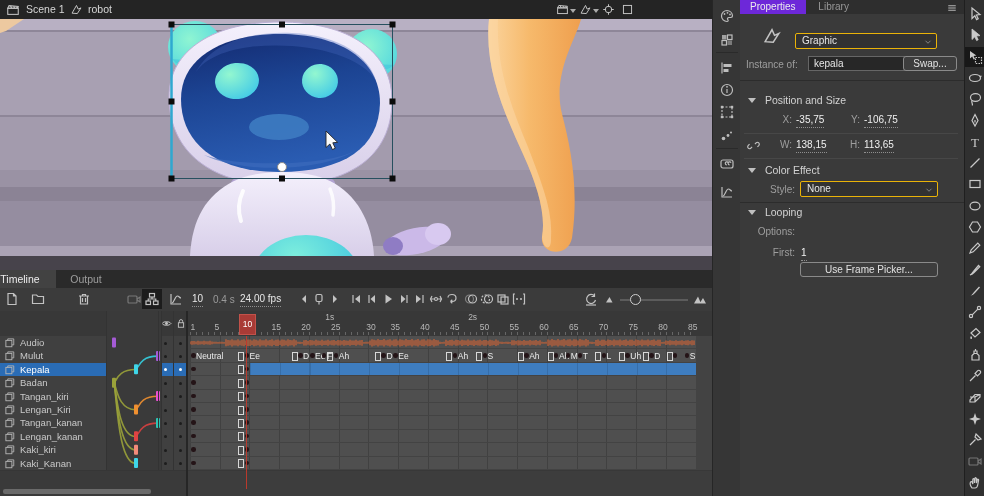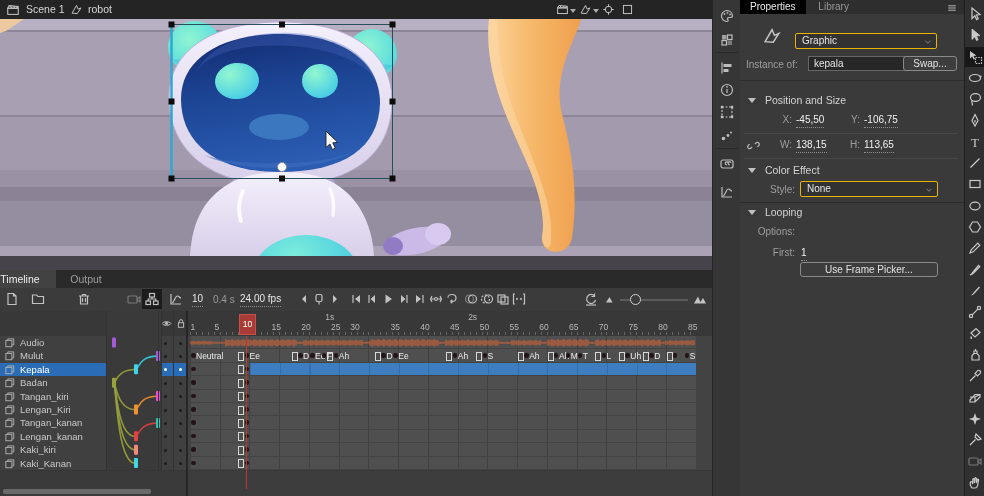--- a/index.html
+++ b/index.html
@@ -17,21 +17,21 @@
   
   #stage{left:0;top:19px;width:712px;height:251px;background:#a8a0b2;}
   
   #dock{left:712px;top:0;width:28px;height:496px;background:#363636;border-left:1px solid #262626;border-right:1px solid #262626;}
   #dock .dockico{left:6px;width:16px;height:16px;color:#bdbdbd;}
   #dock .sep{left:3px;width:22px;height:1px;background:#2a2a2a;}
   
   #props{left:740px;top:0;width:224px;height:496px;background:#3a3a3a;}
   #ptabs{left:0;top:0;width:224px;height:14px;background:#2e2e2e;}
   .ptab{font-size:10px;line-height:14px;padding:0 10px;display:inline-block;}
-  .ptab.on{background:#000000;color:#ececec;}
+  .ptab.on{background:#6d28d9;color:#ececec;}
   .ptab.off{color:#979797;}
   .plabel{color:#9e9e9e;font-size:10px;line-height:15px;text-align:right;}
   .pval{color:#f0f0f0;font-size:10px;line-height:15px;border-bottom:1px dotted #8f8f8f;}
   .dropdown{background:#323232;border:1px solid #eab308;border-radius:2px;color:#e6e6e6;
             font-size:10px;line-height:14px;padding:0 6px;}
   .dropdown .dchev{position:absolute;right:4px;top:4px;width:8px;height:8px;color:#bbb;}
   .pfield{background:#272727;border:1px solid #666;color:#e6e6e6;font-size:10px;line-height:13px;padding:0 5px;}
   .pbtn{background:#3d3d3d;border:1px solid #8a8a8a;border-radius:3px;color:#e2e2e2;
         font-size:10px;line-height:13px;text-align:center;}
   .sechdr{color:#d2d2d2;font-size:10.5px;line-height:13px;}
@@ -324,21 +324,21 @@
     <div class="abs pfield" style="left:68px;top:56px;width:88px;height:13px">kepala</div>
     <div class="abs pbtn" style="left:163px;top:56px;width:52px;height:13px">Swap...</div>
 
     <div class="abs pdiv" style="top:80px"></div>
 
     <div class="abs sechdr" style="left:8px;top:94px">
       <span class="tri"></span>
       <span>Position and Size</span>
     </div>
     <div class="abs plabel" style="left:20px;top:112px;width:32px">X:</div>
-    <div class="abs pval" style="left:56px;top:112px">-45,50</div>
+    <div class="abs pval" style="left:56px;top:112px">-35,75</div>
     <div class="abs plabel" style="left:88px;top:112px;width:32px">Y:</div>
     <div class="abs pval" style="left:124px;top:112px">-106,75</div>
     <div class="abs pdiv2" style="top:133px"></div>
     <div class="abs ico" style="left:6px;top:138px;width:15px;height:15px">
         <svg viewBox="0 0 16 16">
           <path d="M6.5 9.5 L5 11 a2 2 0 0 1 -2.8 -2.8 L3.8 6.6 M9.5 6.5 L11 5 a2 2 0 0 1 2.8 2.8 L12.2 9.4" stroke="currentColor" fill="none" stroke-width="1.2"></path>
         </svg>
       </div>
     <div class="abs plabel" style="left:20px;top:137px;width:32px">W:</div>
     <div class="abs pval" style="left:56px;top:137px">138,15</div>
@@ -712,21 +712,21 @@
           <div class="eldot" style="left: 179px; top: 151.1px;"></div>
         </div>
       <div id="pdivider" class="abs"></div>
       <div id="fpane" class="abs">
         <div id="ruler" class="abs">
             <span class="rlab" style="left: 4.975px;">1</span>
             <span class="rlab" style="left: 28.775px;">5</span>
             <span class="rlab" style="left: 88.275px;">15</span>
             <span class="rlab" style="left: 118.025px;">20</span>
             <span class="rlab" style="left: 147.775px;">25</span>
-            <span class="rlab" style="left: 167px;">30</span>
+            <span class="rlab" style="left: 183px;">30</span>
             <span class="rlab" style="left: 207.275px;">35</span>
             <span class="rlab" style="left: 237.025px;">40</span>
             <span class="rlab" style="left: 266.775px;">45</span>
             <span class="rlab" style="left: 296.525px;">50</span>
             <span class="rlab" style="left: 326.275px;">55</span>
             <span class="rlab" style="left: 356.025px;">60</span>
             <span class="rlab" style="left: 385.775px;">65</span>
             <span class="rlab" style="left: 415.525px;">70</span>
             <span class="rlab" style="left: 445.275px;">75</span>
             <span class="rlab" style="left: 475.025px;">80</span>

